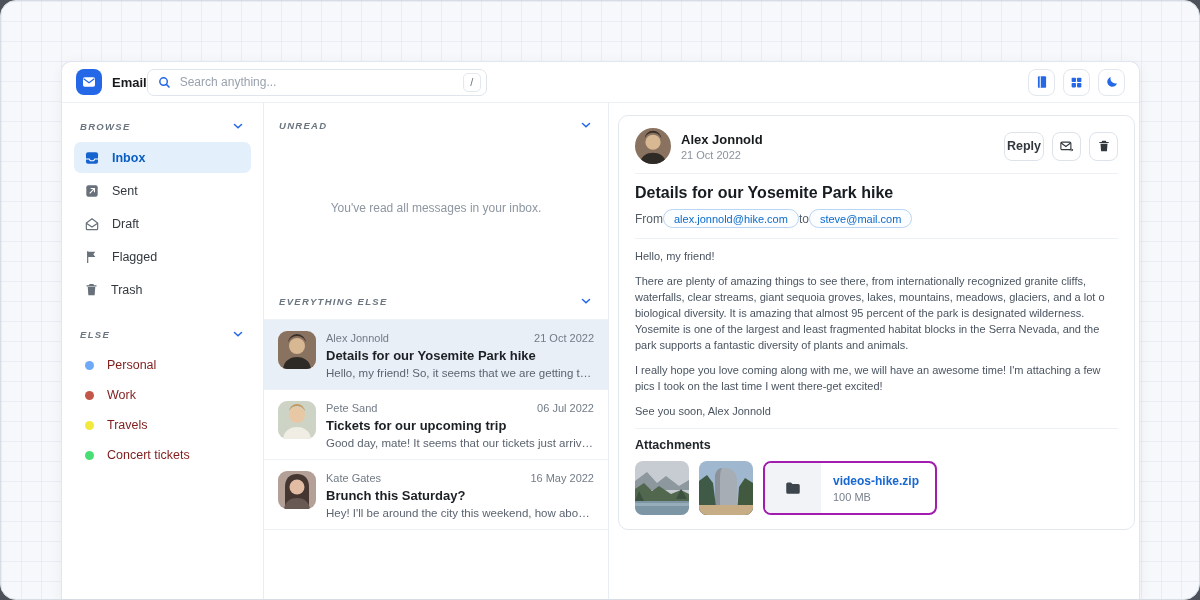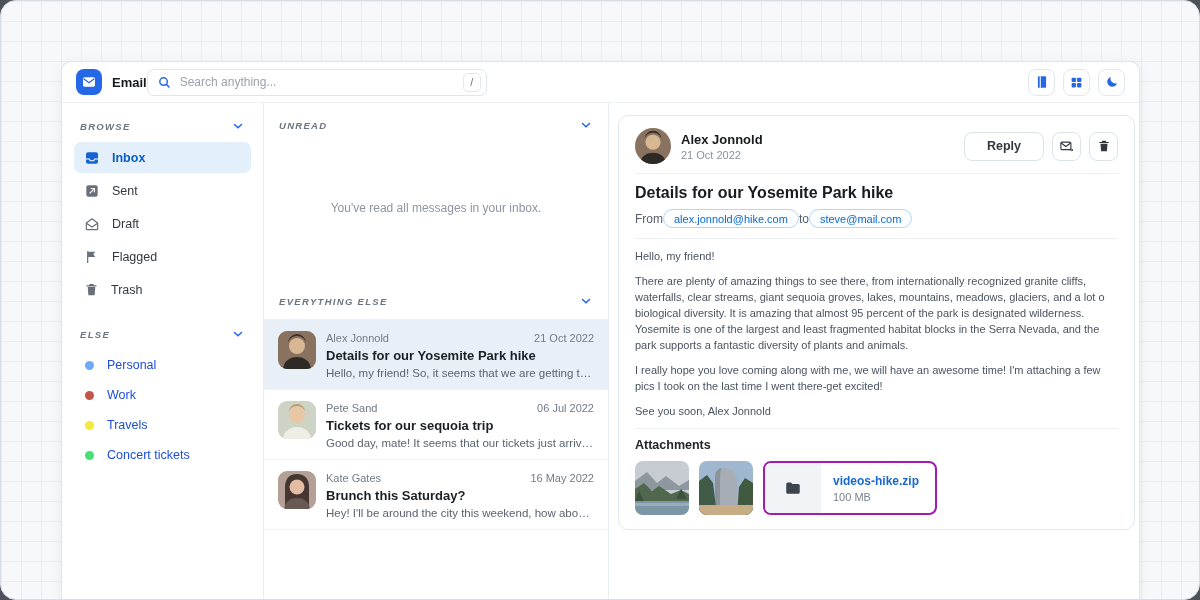--- a/index.html
+++ b/index.html
@@ -47,21 +47,21 @@
   .sec-head { display: flex; align-items: center; justify-content: space-between; padding: 2px 6px 9px; }
   .sec-label { font-size: 9.5px; font-weight: 700; letter-spacing: 1.3px; color: #6b757f; font-style: italic; }
   .chev { color: #2468e8; display: flex; cursor: pointer; }
   .nav-item { display: flex; align-items: center; gap: 12px; height: 31px; padding: 0 10px;
     border-radius: 7px; font-size: 12.5px; color: #32383e; margin-bottom: 2px; cursor: pointer; }
   .nav-item .nicon { display: flex; color: #68707a; }
   .nav-item.selected { background: #e3effb; color: #0a5dc2; font-weight: 600; }
   .nav-item.selected .nicon { color: #1563cf; }
   .tags-block { margin-top: 20px; }
   .tag-item { display: flex; align-items: center; gap: 13px; height: 30px; padding: 0 11px;
-    border-radius: 7px; font-size: 12.5px; color: #1d4ed8; cursor: pointer; }
+    border-radius: 7px; font-size: 12.5px; color: #7f1d1d; cursor: pointer; }
   .dot { width: 9px; height: 9px; border-radius: 50%; flex: 0 0 auto; }
 
   .maillist { width: 345px; flex: 0 0 auto; border-right: 1px solid #e8edf3;
     display: flex; flex-direction: column; overflow: hidden; }
   .unread-block { height: 178px; display: flex; flex-direction: column; border-bottom: 0; }
   .list-sec-head { display: flex; align-items: center; justify-content: space-between; padding: 15px 15px 9px; }
   .empty-msg { flex: 1; display: flex; align-items: center; justify-content: center;
     font-size: 12px; color: #8d96a1; padding-bottom: 6px; }
   .ee-block .list-sec-head { padding: 13px 15px 11px; }
   .mail-items { border-top: 1px solid #eef1f5; }
@@ -76,21 +76,21 @@
   
   .detail-wrap { flex: 1; min-width: 0; padding: 12px 4px 0 9px; }
   .detail-card { border: 1px solid #e3e8ef; border-radius: 10px; background: #fff;
     padding: 12px 16px 14px; }
   .d-head { display: flex; align-items: center; }
   .avatar-cir { width: 36px; height: 36px; border-radius: 50%; overflow: hidden; flex: 0 0 auto; }
   .d-who { margin-left: 10px; }
   .d-name { font-size: 13px; font-weight: 700; color: #171a1c; }
   .d-date { font-size: 11px; color: #8a939e; margin-top: 2px; }
   .d-actions { margin-left: auto; display: flex; gap: 8px; align-items: center; }
-  .btn-reply { height: 29px; padding: 0 22px; border: 1px solid #dde3ea; border-radius: 8px;
+  .btn-reply { height: 29px; padding: 0 2px; border: 1px solid #dde3ea; border-radius: 8px;
     background: #fff; font-size: 12.5px; font-weight: 600; color: #32383e; cursor: pointer;
     font-family: "Liberation Sans", sans-serif; }
   .btn-sq { width: 29px; height: 29px; border: 1px solid #dde3ea; border-radius: 8px; background: #fff;
     display: flex; align-items: center; justify-content: center; color: #32383e; cursor: pointer; }
   .hr { border: none; border-top: 1px solid #edf1f6; margin: 9px 0; }
   .subject { font-size: 16px; font-weight: 700; color: #171c21; margin: 10px 0 7px; }
   .meta-row { display: flex; align-items: center; font-size: 12px; color: #555e68; margin-bottom: 10px; }
   .chip { border: 1px solid #b8d5f3; border-radius: 999px; padding: 2.5px 10px;
     font-size: 11px; color: #0b6bcb; background: #fcfdff; cursor: pointer; }
   .body-text p { font-size: 11px; line-height: 1.46; color: #4a5460; margin-bottom: 9px; }
@@ -302,21 +302,21 @@
                     <circle cx="19" cy="14" r="8" fill="#e8c7a4"></circle>
                     <path d="M11 11a8 8 0 0 1 16 0c0-1.5-2.5-6-8-6s-8 4.5-8 6z" fill="#c49a60"></path>
                     <path d="M5 38c1-9 8-12 14-12s13 3 14 12z" fill="#f0ede5"></path>
                   </svg>
               </span>
               <div class="mi-body">
                 <div class="mi-top">
                   <span>Pete Sand</span>
                   <span>06 Jul 2022</span>
                 </div>
-                <div class="mi-title">Tickets for our sequoia trip</div>
+                <div class="mi-title">Tickets for our upcoming trip</div>
                 <div class="mi-preview">Good day, mate! It seems that our tickets just arrived...</div>
               </div>
             </div>
 
             <div class="mail-item">
               <span class="avatar-sq">
                 <svg width="38" height="38" viewBox="0 0 38 38">
                     <rect width="38" height="38" fill="#b4a096"></rect>
                     <path d="M7 38V16c0-9 5-13 12-13s12 4 12 13v22z" fill="#453631"></path>
                     <circle cx="19" cy="16" r="7.5" fill="#e2bda4"></circle>

